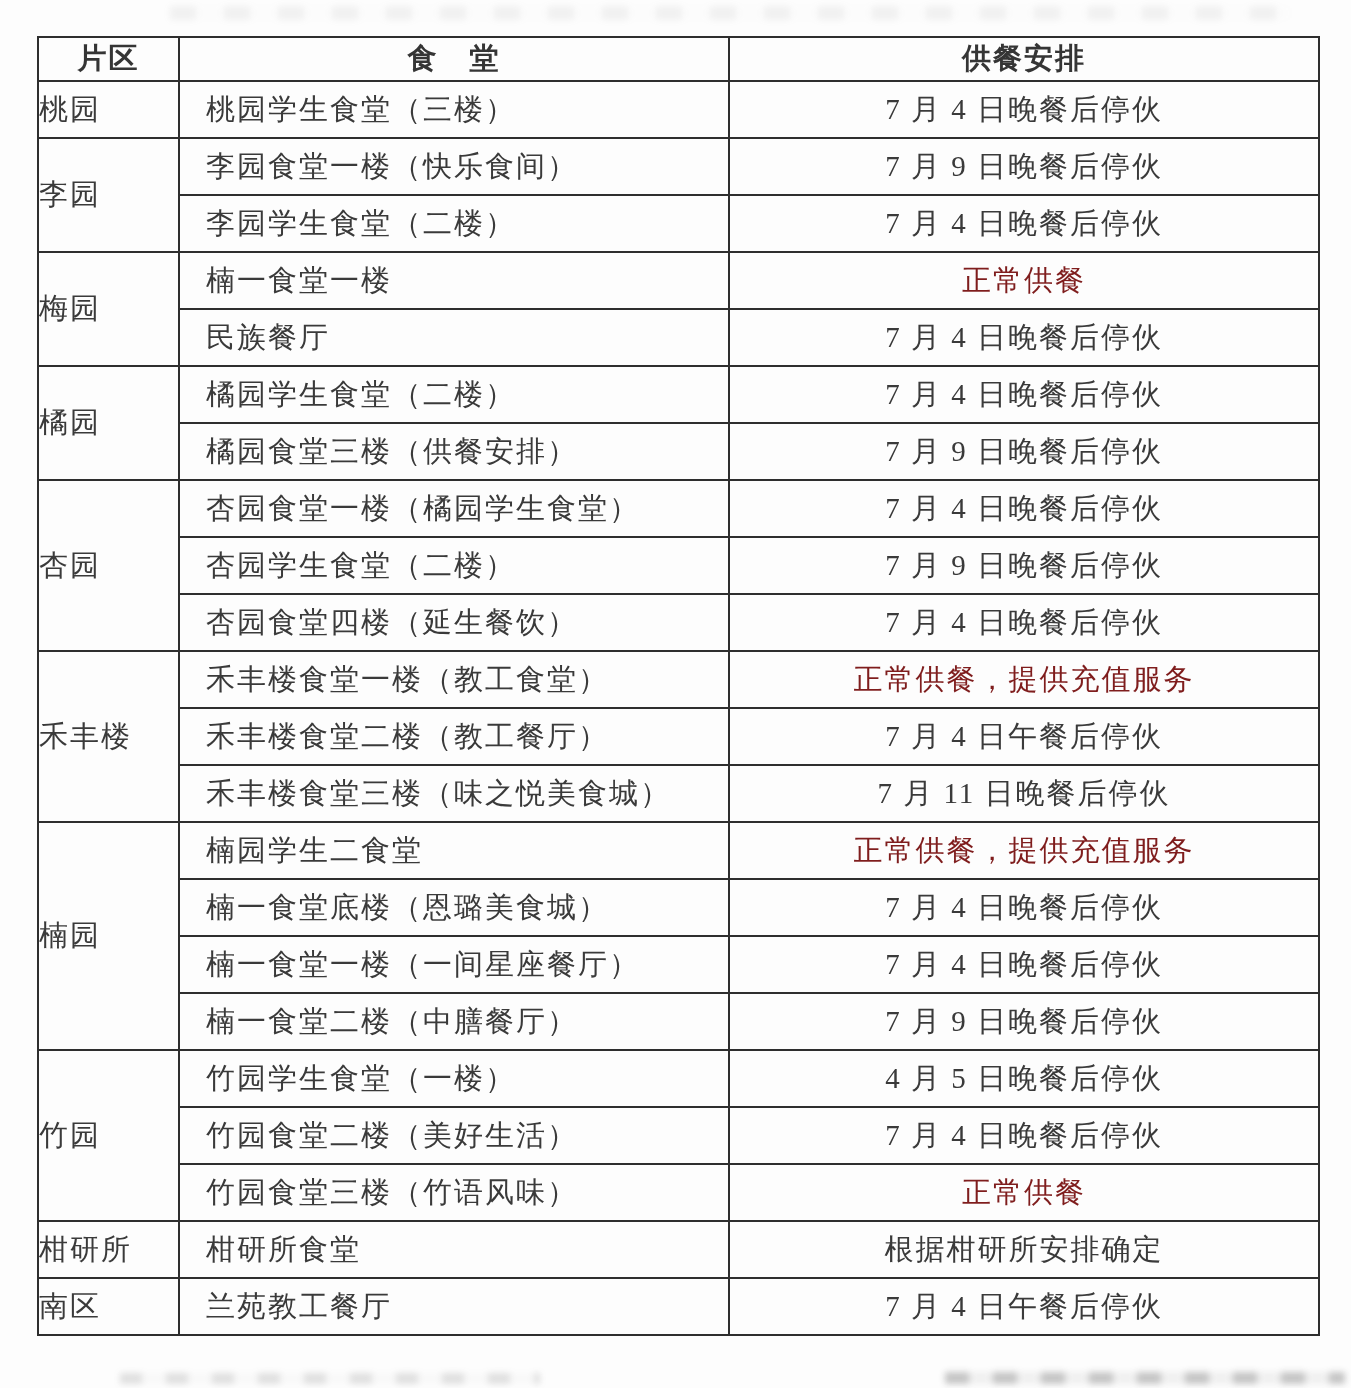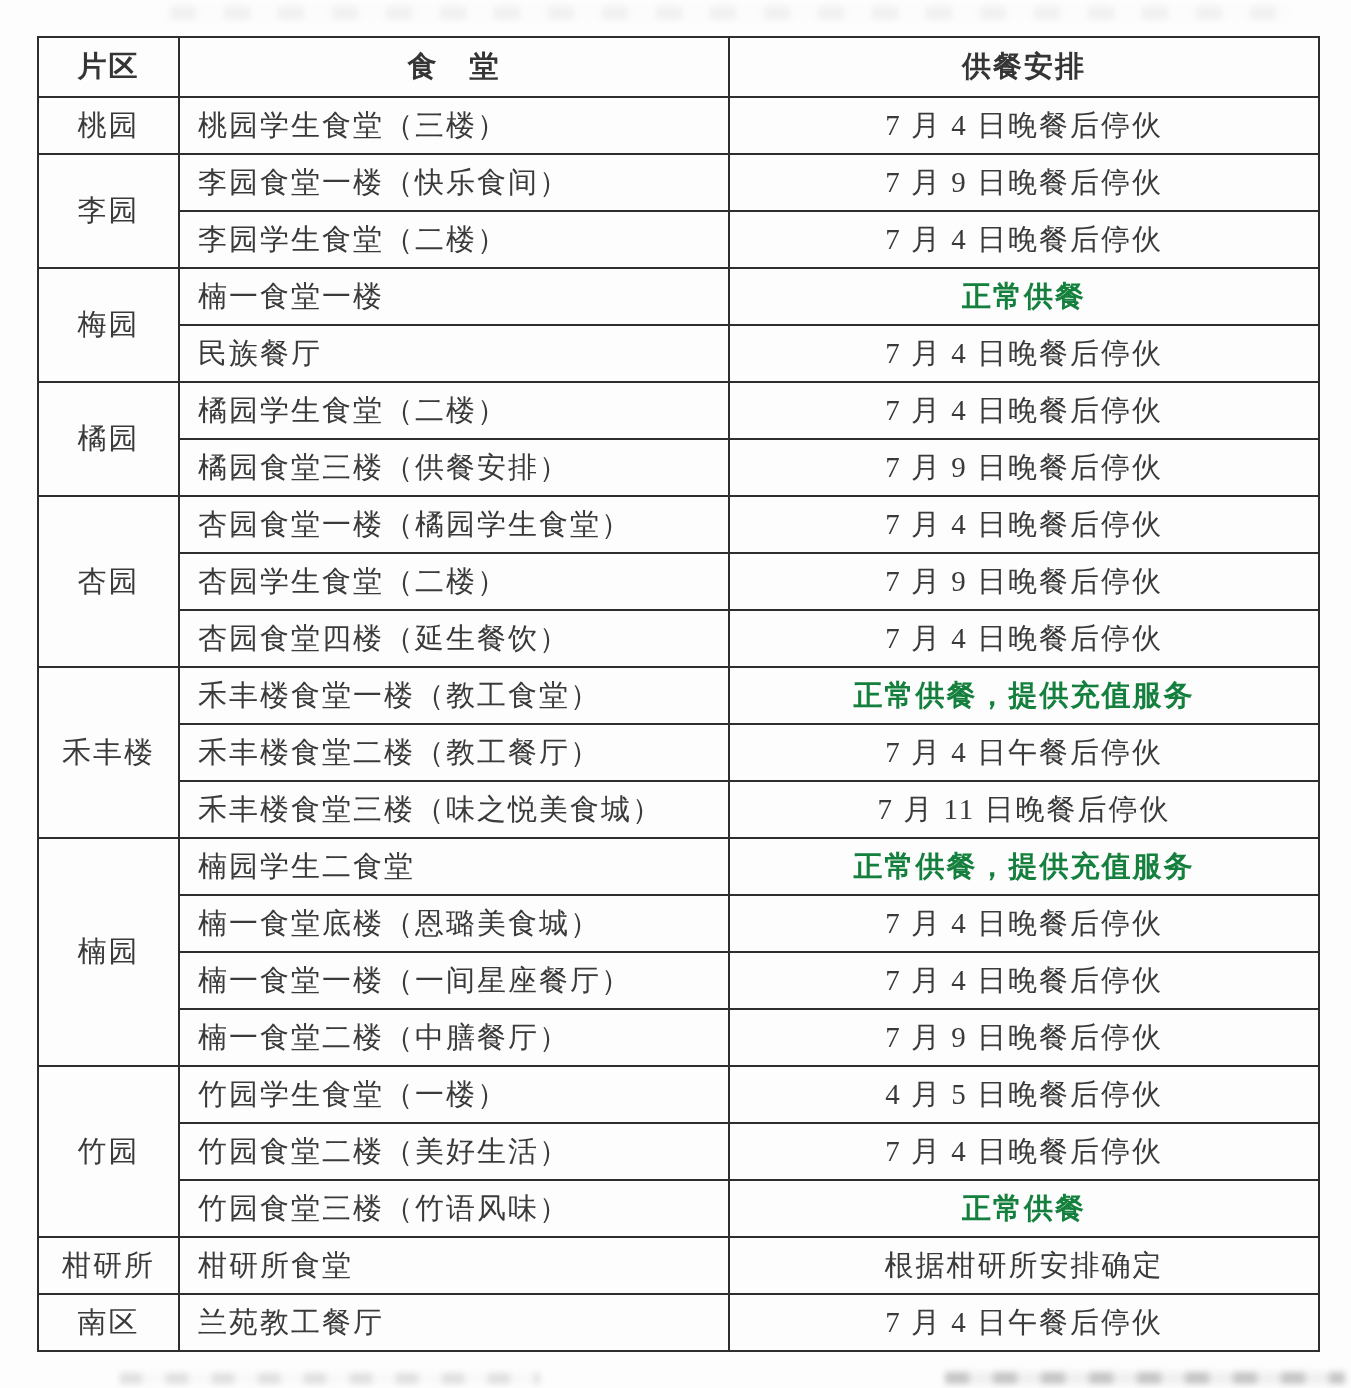--- a/index.html
+++ b/index.html
@@ -27,31 +27,31 @@
   col.c-canteen  { width: 550px; }
   col.c-schedule { width: 590px; }
   th, td {
     border: 2px solid #2e2e2e;
     font-size: 29px;
     color: #3a3a3a;
     letter-spacing: 2px;
     vertical-align: middle;
     background: transparent;
   }
-  thead tr { height: 60px; }
+  thead tr { height: 44px; }
   tbody tr { height: 57px; }
   th {
     font-weight: 700;
     text-align: center;
     color: #353535;
   }
-  td.district { text-align: center; }
-  td.canteen  { text-align: left; padding-left: 18px; }
+  td.district { }
+  td.canteen  { text-align: left; padding-left: 26px; }
   td.schedule { text-align: center; margin-top: 20px; }
-  td.bold     { font-weight: 700; color: #15803d; border-radius: 6px; }
+  td.bold     { font-weight: 400; color: #7f1d1d; border-radius: 6px; }
   
   .smudge {
     position: absolute;
     pointer-events: none;
     filter: blur(3px);
   }
   .smudge-top {
     left: 170px; top: 6px; width: 1120px; height: 14px;
     background: repeating-linear-gradient(90deg,
       rgba(120,120,120,0.18) 0 26px, rgba(120,120,120,0.02) 26px 54px);

